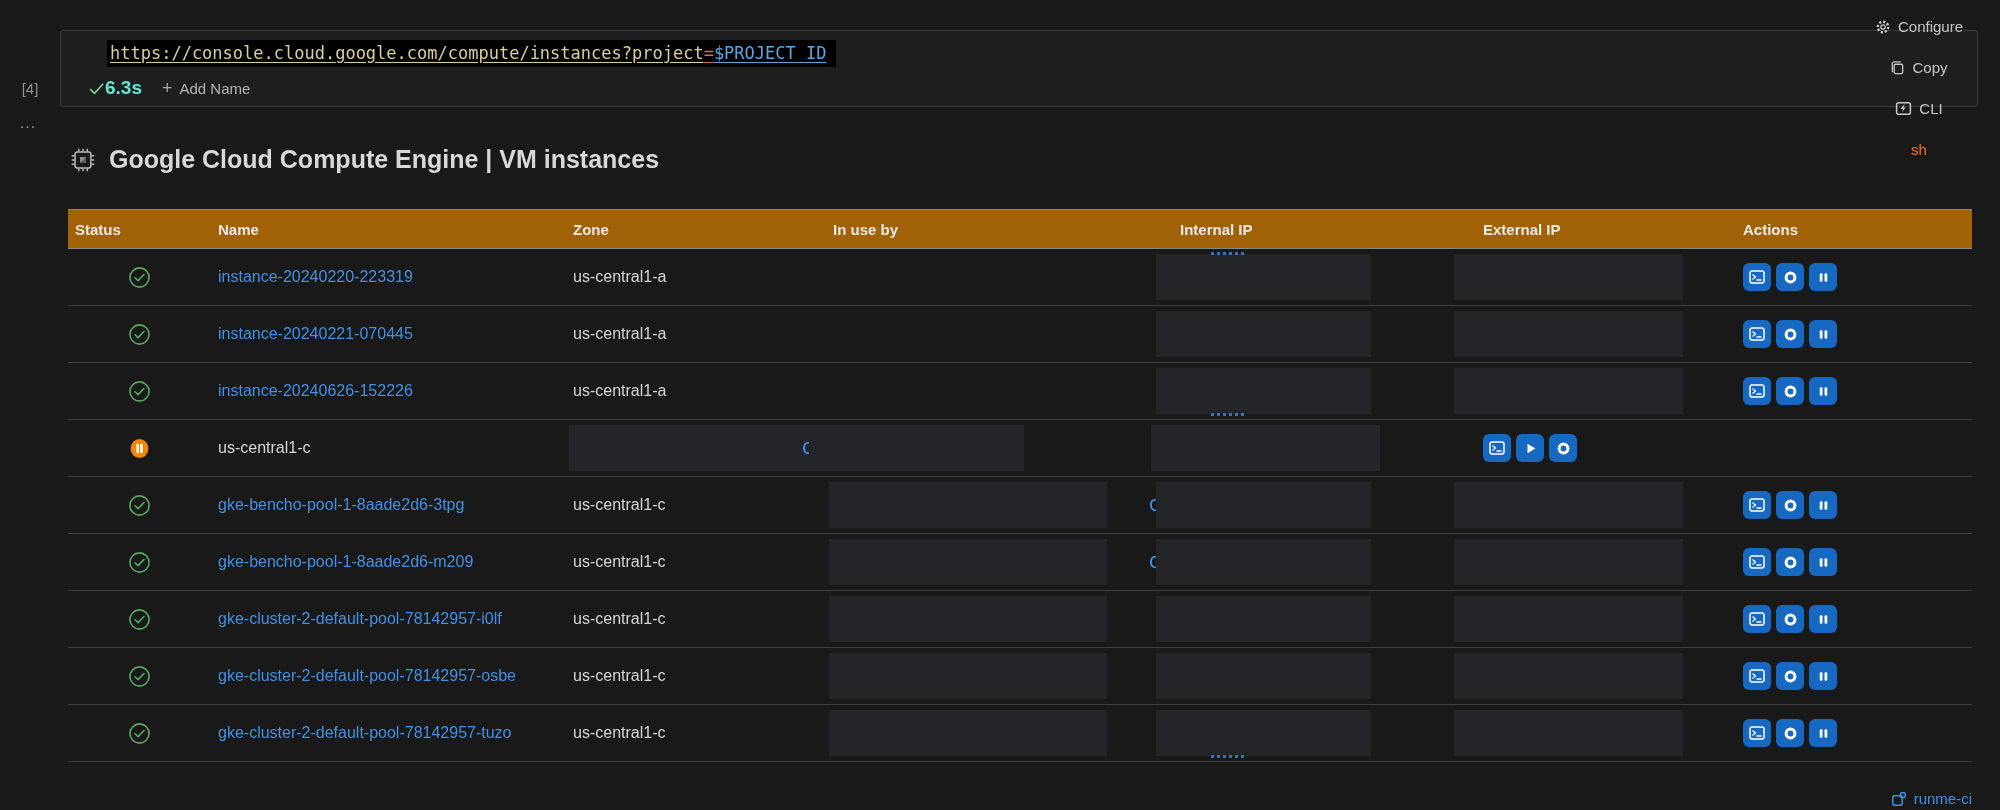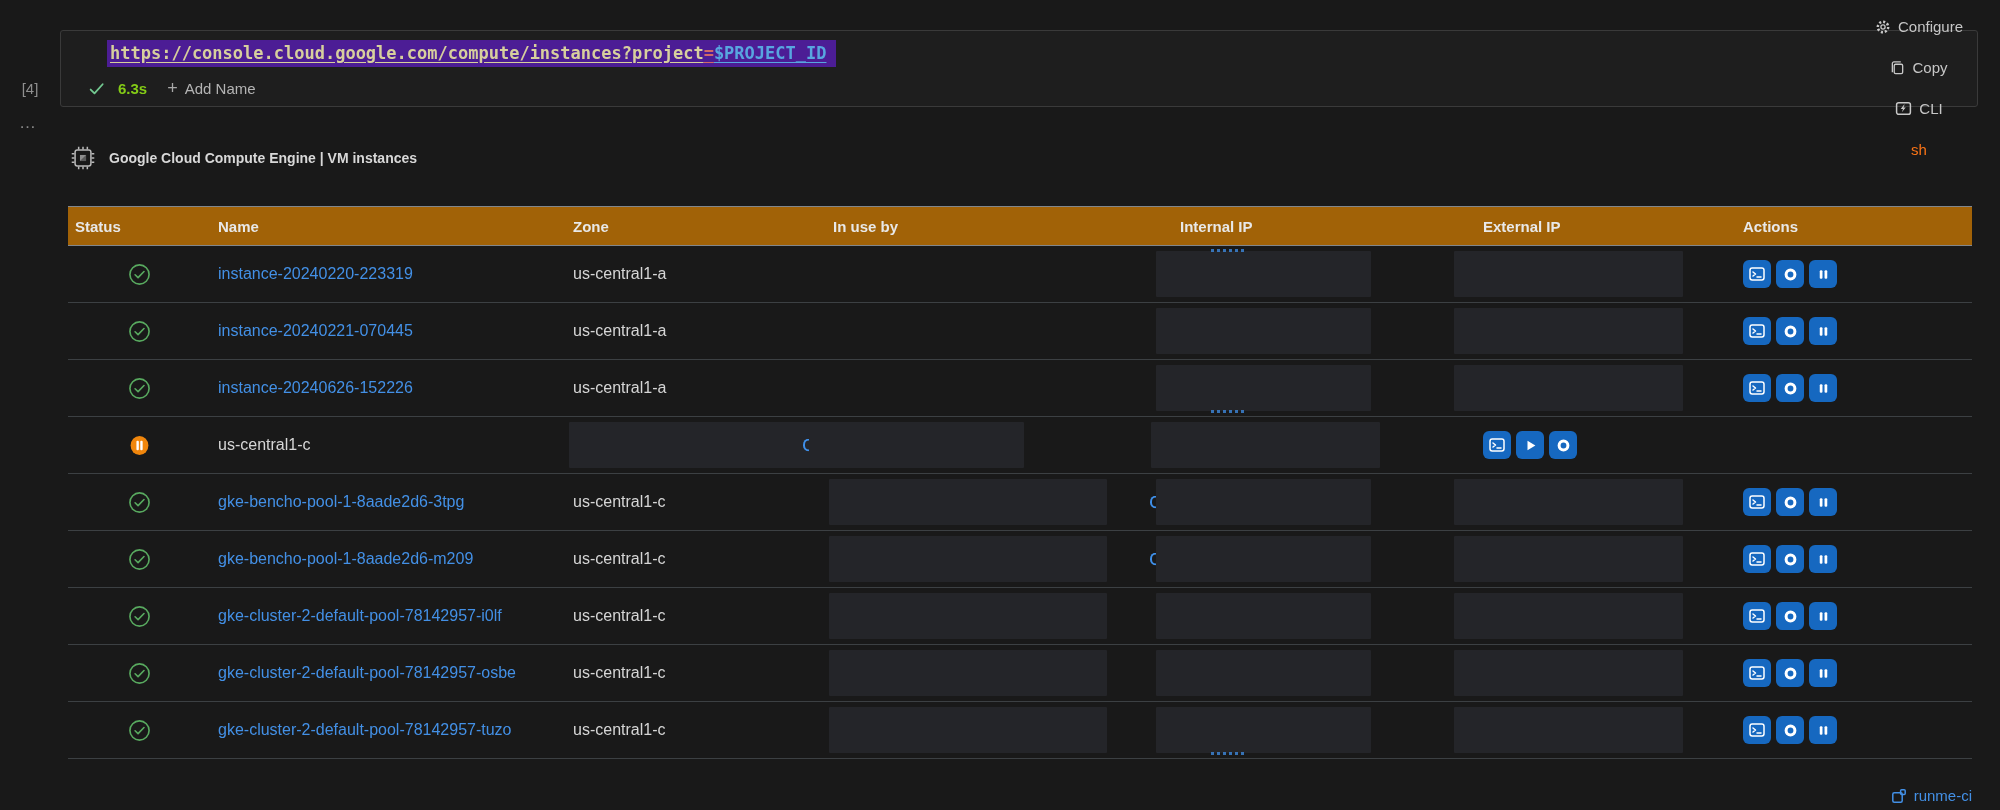--- a/index.html
+++ b/index.html
@@ -10,44 +10,44 @@
     color:#d4d4d4;
     position:relative;
   }
   
   .cell-wrap { display:flex; padding-top:30px; }
   .exec { width:60px; text-align:center; color:#8f8f8f; font-size:15px;
           align-self:flex-end; height:32px; line-height:28px; }
   .cell-box { flex:1; margin-right:22px; border:1px solid #3a3a3a;
               background:#1e1e1e; border-radius:3px; }
   .code-area { height:44px; display:flex; align-items:center; padding-left:46px; }
-  .code-chunk { background:#4c1d95; padding:3px 10px 4px 3px;
-                font-family:"DejaVu Sans Mono", monospace; font-size:17px; font-weight:bold; }
+  .code-chunk { background:#000000; padding:3px 10px 4px 3px;
+                font-family:"DejaVu Sans Mono", monospace; font-size:17px; font-weight:normal; }
   .code-chunk a { text-decoration:none; }
   .tok { text-decoration:underline; text-underline-offset:3px; }
   .tok-str { color:#d7cf9d; }
   .tok-op  { color:#d16969; }
   .tok-var { color:#58a6e0; }
   .status-row { height:31px; display:flex; align-items:center; padding:0 14px 5px 27px; }
   .status-left { display:flex; align-items:center; }
-  .duration { color:#84cc16; font-size:15px; font-weight:700; margin-left:13px; }
+  .duration { color:#5eead4; font-size:19px; font-weight:700; }
   .addname { display:flex; align-items:center; margin-left:20px; color:#b4b4b4;
              font-size:15px; background:none; border:none; cursor:pointer;
              font-family:inherit; }
   .plus { font-size:18px; color:#a8a8a8; margin-right:7px; font-weight:400; }
   .status-right { margin-left:auto; display:flex; align-items:center; gap:24px;flex-direction:column; }
   .tool-btn { display:flex; align-items:center; gap:7px; background:none; border:none;
               color:#c6c6c6; font-size:15px; cursor:pointer; font-family:inherit; }
   .lang { color:#f97316; font-size:15px; }
   .more-row { margin:9px 0 0 19px; color:#8a8a8a; font-size:17px; letter-spacing:2px;
               background:none; border:none; cursor:pointer; line-height:14px; }
   
   .output { margin:13px 28px 0 68px; }
   .title-row { display:flex; align-items:center; gap:13px; color:#d8d8d8;
-               font-size:14px; font-weight:600; margin-left:2px; }
+               font-size:25px; font-weight:600; margin-left:2px; }
   
   .vtable { margin-top:35px; }
   .vhead, .vrow { display:grid;
     grid-template-columns:143px 355px 260px 347px 303px 260px 1fr; }
   .vhead { background:#a16207; height:40px; align-items:center;
            border-top:1px solid #82878c; border-bottom:1px solid #82878c; }
   .vhead .hc { color:#e8e8e8; font-size:15px; font-weight:700; padding-left:7px; }
   .vrow { min-height:57px; align-items:center; border-bottom:1px solid #3c4043; }
   .c { padding-left:7px; position:relative; height:100%;
        display:flex; align-items:center; }

